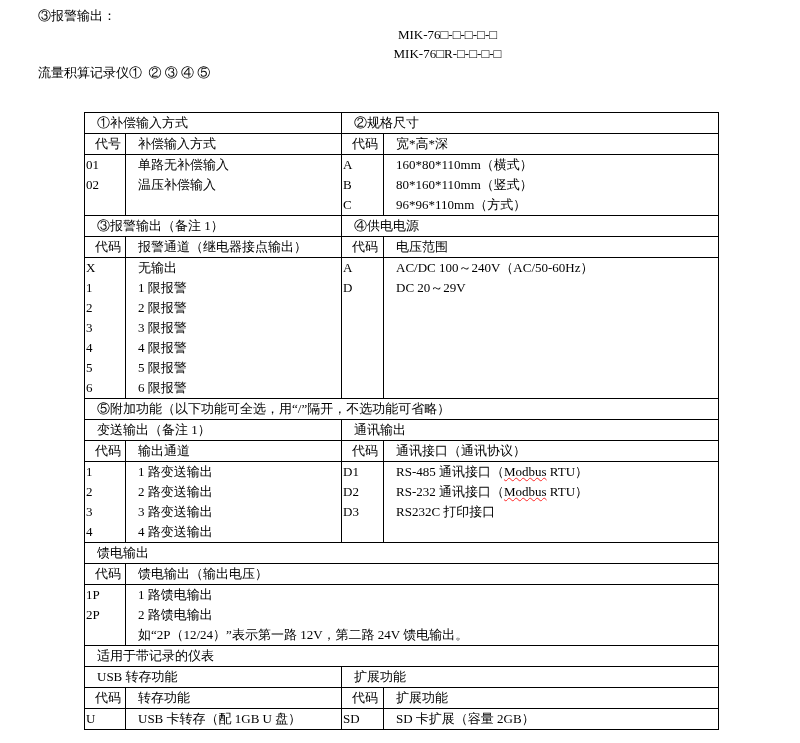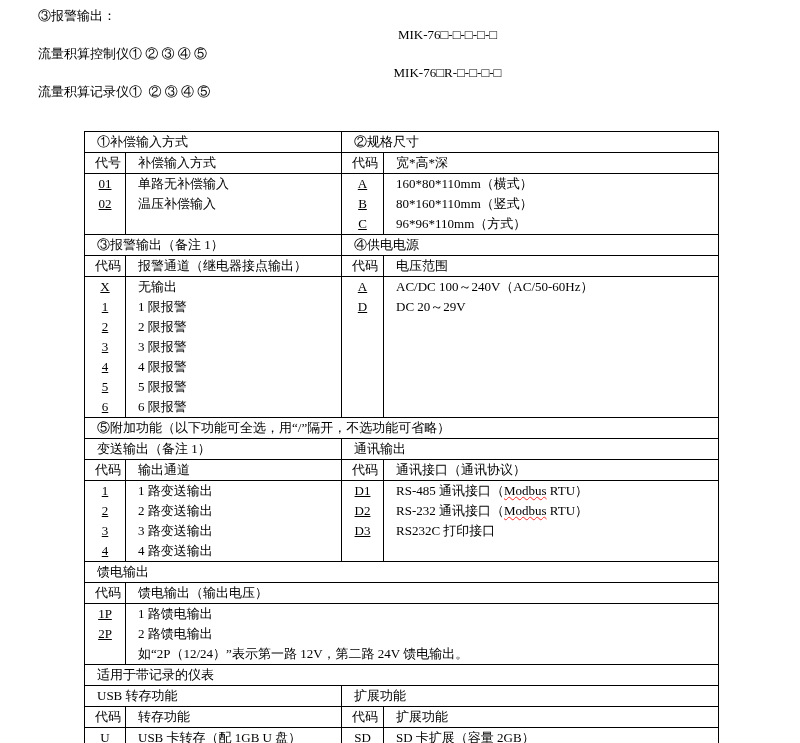--- a/index.html
+++ b/index.html
@@ -24,38 +24,37 @@
   }
   td{
     border:1px solid #000;
     padding:0 12px;
     height:20px;
     line-height:20px;
     vertical-align:top;
     overflow:hidden;
     white-space:nowrap;
   }
-  td.code{ text-align:center; padding:0 1px;text-decoration:underline; }
+  td.code{ text-align:left; padding:0 1px; }
   td.hcode{ text-align:center; padding:0 10px; }
   .ln{ height:20px; line-height:20px; white-space:nowrap; }
   .wavy{
     text-decoration:underline;
     text-decoration-style:wavy;
     text-decoration-color:#ff2a2a;
     text-decoration-thickness:1px;
     margin-top:6px;
   }
 </style>
 </head>
 <body>
 
 <div class="header">
   <div class="line ml38">③报警输出：</div>
   <div class="line ml95">MIK-76□-□-□-□-□</div>
-  <div class="line ml38">流量积算控制仪① ② ③ ④ ⑤</div>
   <div class="line ml95">MIK-76□R-□-□-□-□</div>
   <div class="line ml38">流量积算记录仪①  ② ③ ④ ⑤</div>
 </div>
 
 <table class="spec">
   <colgroup>
     <col style="width:41px">
       <col style="width:216px">
       <col style="width:42px">
       <col style="width:335px">

